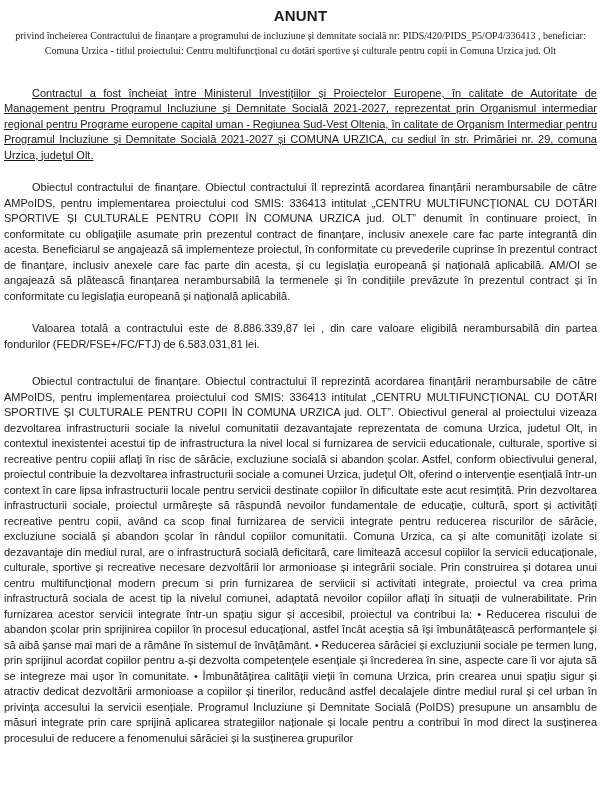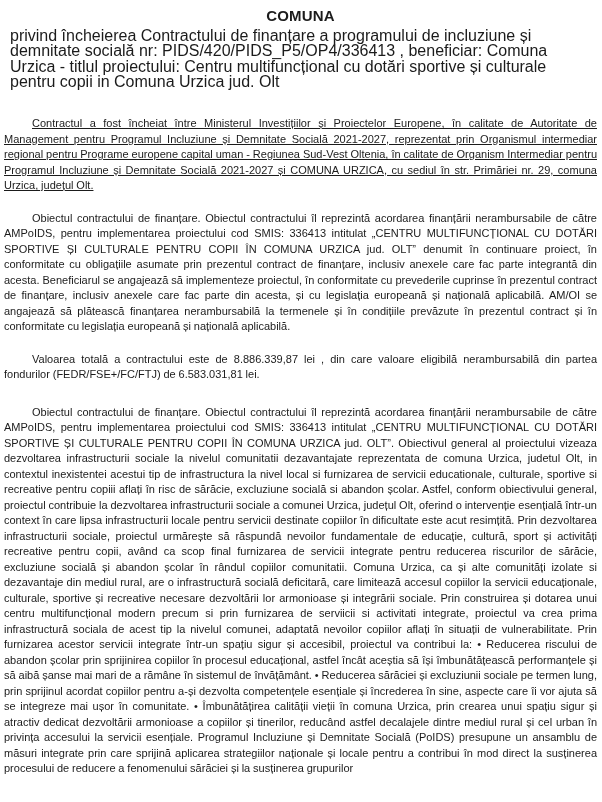--- a/index.html
+++ b/index.html
@@ -20,41 +20,42 @@
   .doc-title {
     margin: 0;
     font-size: 15px;
     font-weight: 700;
     text-align: center;
     line-height: 20px;
     letter-spacing: 0.2px;
   }
   .doc-subtitle {
     margin: 2px 6px 0 6px;
-    font-size: 16px;
+    font-size: 10px;
     line-height: 15.3px;
-    text-align: left;
+    text-align: center;
     font-weight: 400;
+    font-family: Liberation Serif, serif;
   }
   .para {
     margin: 17px 0 0 0;
     font-size: 11px;
     line-height: 15.5px;
     text-align: justify;
     text-justify: inter-word;
     text-indent: 28px;
     word-spacing: -0.2px;
   }
   .para.first-body { margin-top: 27px; text-decoration: underline; }
   .para.last-body  { margin-top: 22px; }
 </style>
 </head>
 <body>
 
-<h1 class="doc-title">COMUNA</h1>
+<h1 class="doc-title">ANUNT</h1>
 
 <p class="doc-subtitle">privind încheierea Contractului de finanțare a programului de incluziune și demnitate socială nr: PIDS/420/PIDS_P5/OP4/336413 , beneficiar: Comuna Urzica - titlul proiectului: Centru multifuncțional cu dotări sportive și culturale pentru copii in Comuna Urzica jud. Olt</p>
 
 <p class="para first-body">Contractul a fost încheiat între Ministerul Investițiilor și Proiectelor Europene, în calitate de Autoritate de Management pentru Programul Incluziune și Demnitate Socială 2021-2027,  reprezentat prin Organismul intermediar regional pentru Programe europene capital uman - Regiunea Sud-Vest Oltenia, în calitate de Organism Intermediar pentru Programul Incluziune și Demnitate Socială 2021-2027 și COMUNA URZICA, cu sediul în str. Primăriei nr. 29, comuna Urzica, județul Olt.</p>
 
 <p class="para">Obiectul contractului de finanțare. Obiectul contractului îl reprezintă acordarea finanțării nerambursabile de către AMPoIDS, pentru implementarea proiectului cod SMIS: 336413 intitulat „CENTRU MULTIFUNCȚIONAL CU DOTĂRI SPORTIVE ȘI CULTURALE PENTRU COPII ÎN COMUNA URZICA jud. OLT” denumit în continuare proiect, în conformitate cu obligațiile asumate prin prezentul contract de finanțare, inclusiv anexele care fac parte integrantă din acesta. Beneficiarul se angajează să implementeze proiectul, în conformitate cu prevederile cuprinse în prezentul contract de finanțare, inclusiv anexele care fac parte din acesta, și cu legislația europeană și națională aplicabilă. AM/OI se angajează să plătească finanțarea nerambursabilă la termenele și în condițiile prevăzute în prezentul contract și în conformitate cu legislația europeană și națională aplicabilă.</p>
 
 <p class="para">Valoarea totală a contractului este de 8.886.339,87 lei , din care valoare eligibilă nerambursabilă din partea fondurilor (FEDR/FSE+/FC/FTJ) de 6.583.031,81 lei.</p>
 
 <p class="para last-body">Obiectul contractului de finanțare. Obiectul contractului îl reprezintă acordarea finanțării nerambursabile de către AMPoIDS, pentru implementarea proiectului cod SMIS: 336413 intitulat „CENTRU MULTIFUNCȚIONAL CU DOTĂRI SPORTIVE ȘI CULTURALE PENTRU COPII ÎN COMUNA URZICA jud. OLT”. Obiectivul general al proiectului vizeaza dezvoltarea infrastructurii sociale la nivelul comunitatii dezavantajate reprezentata de comuna Urzica, judetul Olt, in contextul inexistentei acestui tip de infrastructura la nivel local si furnizarea de servicii educationale, culturale, sportive si recreative pentru copiii aflați în risc de sărăcie, excluziune socială si abandon școlar. Astfel, conform obiectivului general, proiectul contribuie la dezvoltarea infrastructurii sociale a comunei Urzica, județul Olt, oferind o intervenție esențială într-un context în care lipsa infrastructurii locale pentru servicii destinate copiilor în dificultate este acut resimțită. Prin dezvoltarea infrastructurii sociale, proiectul urmărește să răspundă nevoilor fundamentale de educație, cultură, sport și activități recreative pentru copii, având ca scop final furnizarea de servicii integrate pentru reducerea riscurilor de sărăcie, excluziune socială și abandon școlar în rândul copiilor comunitatii. Comuna Urzica, ca și alte comunități izolate si dezavantaje din mediul rural, are o infrastructură socială deficitară, care limitează accesul copiilor la servicii educaționale, culturale, sportive și recreative necesare dezvoltării lor armonioase și integrării sociale. Prin construirea și dotarea unui centru multifuncțional modern precum si prin furnizarea de serviicii si activitati integrate, proiectul va crea prima infrastructură sociala de acest tip la nivelul comunei, adaptată nevoilor copiilor aflați în situații de vulnerabilitate. Prin furnizarea acestor servicii integrate într-un spațiu sigur și accesibil, proiectul va contribui la: • Reducerea riscului de abandon școlar prin sprijinirea copiilor în procesul educațional, astfel încât aceștia să își îmbunătățească performanțele și să aibă șanse mai mari de a rămâne în sistemul de învățământ. • Reducerea sărăciei și excluziunii sociale pe termen lung, prin sprijinul acordat copiilor pentru a-și dezvolta competențele esențiale și încrederea în sine, aspecte care îi vor ajuta să se integreze mai ușor în comunitate. • Îmbunătățirea calității vieții în comuna Urzica, prin crearea unui spațiu sigur și atractiv dedicat dezvoltării armonioase a copiilor și tinerilor, reducând astfel decalajele dintre mediul rural și cel urban în privința accesului la servicii esențiale. Programul Incluziune și Demnitate Socială (PoIDS) presupune un ansamblu de măsuri integrate prin care sprijină aplicarea strategiilor naționale și locale pentru a contribui în mod direct la susținerea procesului de reducere a fenomenului sărăciei și la susținerea grupurilor</p>

